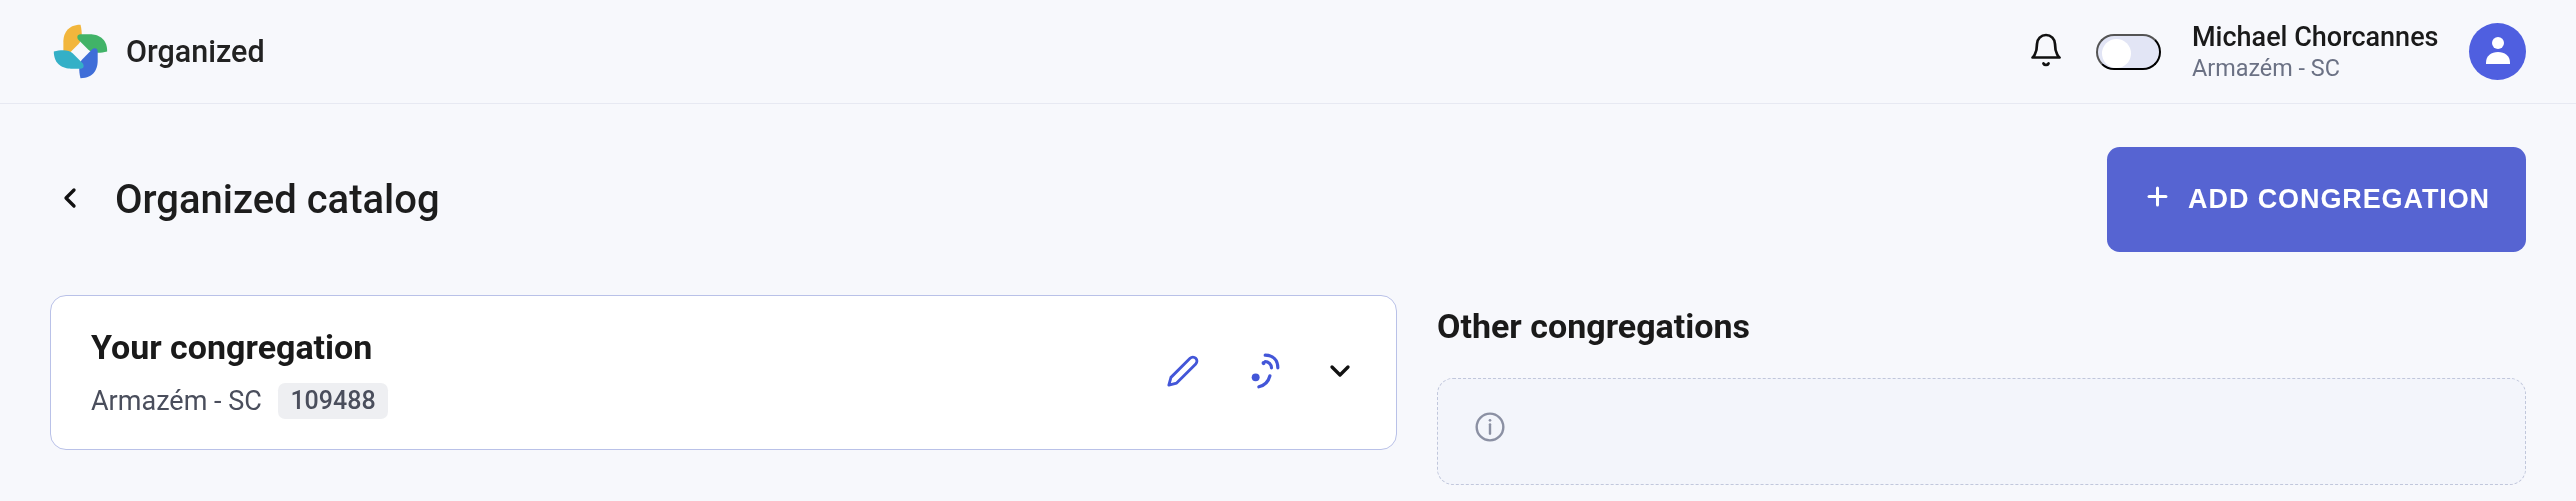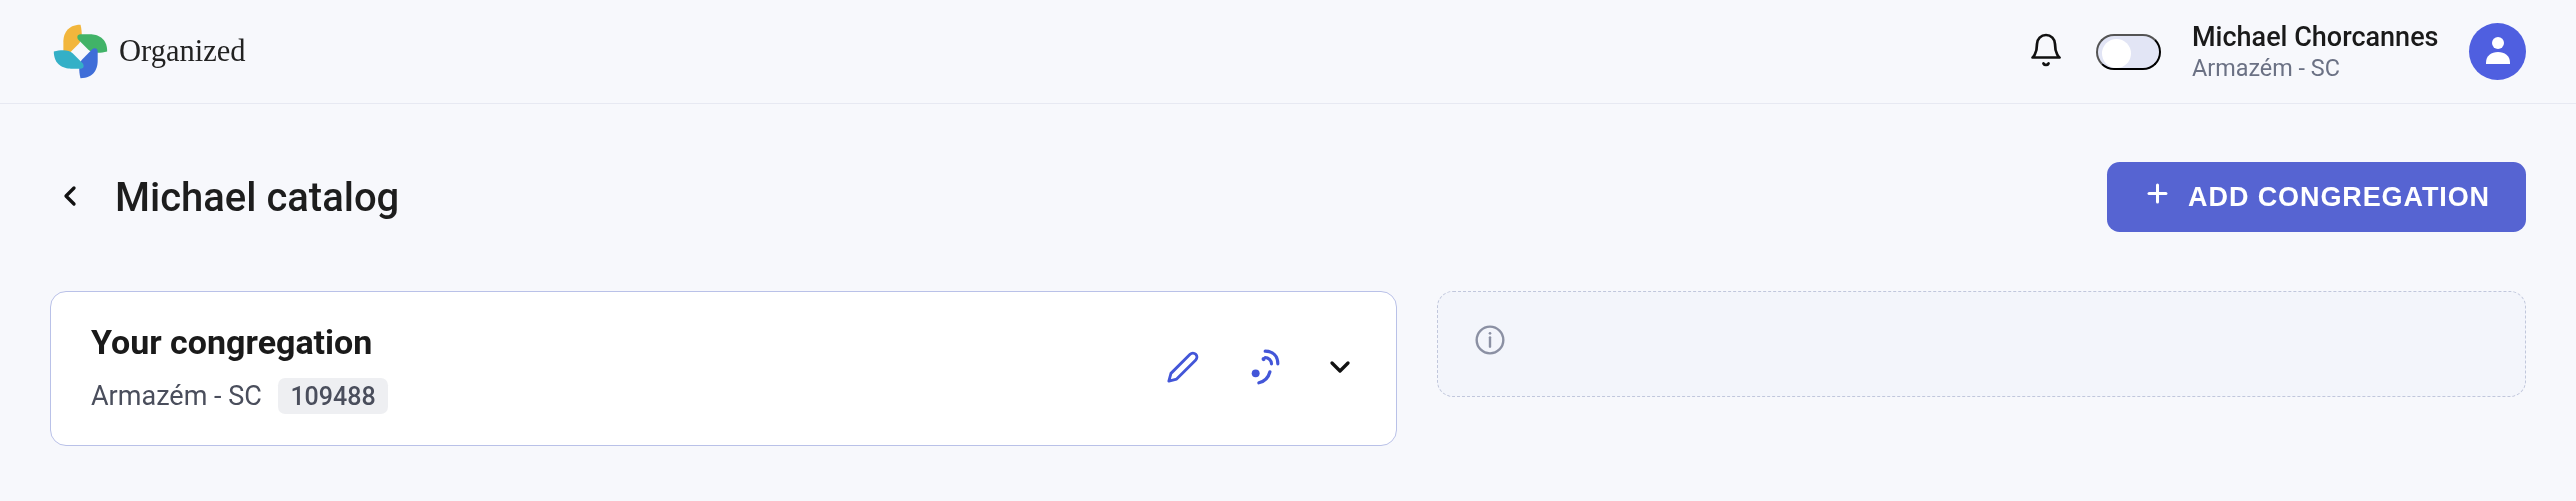--- a/index.html
+++ b/index.html
@@ -29,22 +29,21 @@
     display: flex;
     align-items: center;
     height: 104px;
     padding: 0 50px 0 50px;
     border-bottom: 0.9px solid #e7e9f2;
     background: var(--bg);
   }
   .brand {
     display: flex;
     align-items: center;
-    gap: 8px;
-    font-family: Liberation Serif, serif;
+    gap: 15px;
   }
   .brand-logo {
     width: 61px;
     height: 61px;
   }
   .brand-name {
     font-size: 30.5px;
     font-weight: 500;
     color: #222;
   }
@@ -127,21 +126,21 @@
   }
   .add-btn {
     display: flex;
     align-items: center;
     gap: 16px;
     background: var(--primary-dark);
     color: #fff;
     border: none;
     border-radius: 12.6px;
     padding: 0 36px;
-    height: 70px;
+    height: 105px;
     font-size: 27px;
     font-weight: 600;
     letter-spacing: 0.9px;
     cursor: pointer;
   }
 
   .columns {
     display: flex;
     gap: 40px;
     align-items: flex-start;
@@ -266,21 +265,21 @@
 <main class="page">
   <div class="page-header">
     <div class="page-title-wrap">
       <button class="back-chevron icon-btn" style="color:#111">
         <span>
           <svg width="32" height="32" viewBox="0 0 24 24" fill="none" stroke="currentColor" stroke-width="2.5" stroke-linecap="round" stroke-linejoin="round">
             <polyline points="15 18 9 12 15 6"></polyline>
           </svg>
         </span>
       </button>
-      <h1 class="page-title">Michael catalog</h1>
+      <h1 class="page-title">Organized catalog</h1>
     </div>
     <button class="add-btn">
       <span>
         <svg width="29" height="29" viewBox="0 0 24 24" fill="none" stroke="currentColor" stroke-width="2.5" stroke-linecap="round">
           <line x1="12" y1="5" x2="12" y2="19"></line>
           <line x1="5" y1="12" x2="19" y2="12"></line>
         </svg>
       </span>
       <span>ADD CONGREGATION</span>
     </button>
@@ -321,20 +320,21 @@
               <svg width="32" height="32" viewBox="0 0 24 24" fill="none" stroke="currentColor" stroke-width="2.5" stroke-linecap="round" stroke-linejoin="round">
                 <polyline points="6 9 12 15 18 9"></polyline>
               </svg>
             </span>
           </button>
         </div>
       </div>
     </section>
 
     <section class="right-col">
+      <h2 class="section-title">Other congregations</h2>
       <div class="info-box">
         <span class="info-icon">
           <svg width="32" height="32" viewBox="0 0 24 24" fill="none" stroke="currentColor" stroke-width="1.8" stroke-linecap="round" stroke-linejoin="round">
             <circle cx="12" cy="12" r="10"></circle>
             <line x1="12" y1="10" x2="12" y2="17"></line>
             <circle cx="12" cy="7" r="1" fill="currentColor" stroke="none"></circle>
           </svg>
         </span>
       </div>
     </section>

